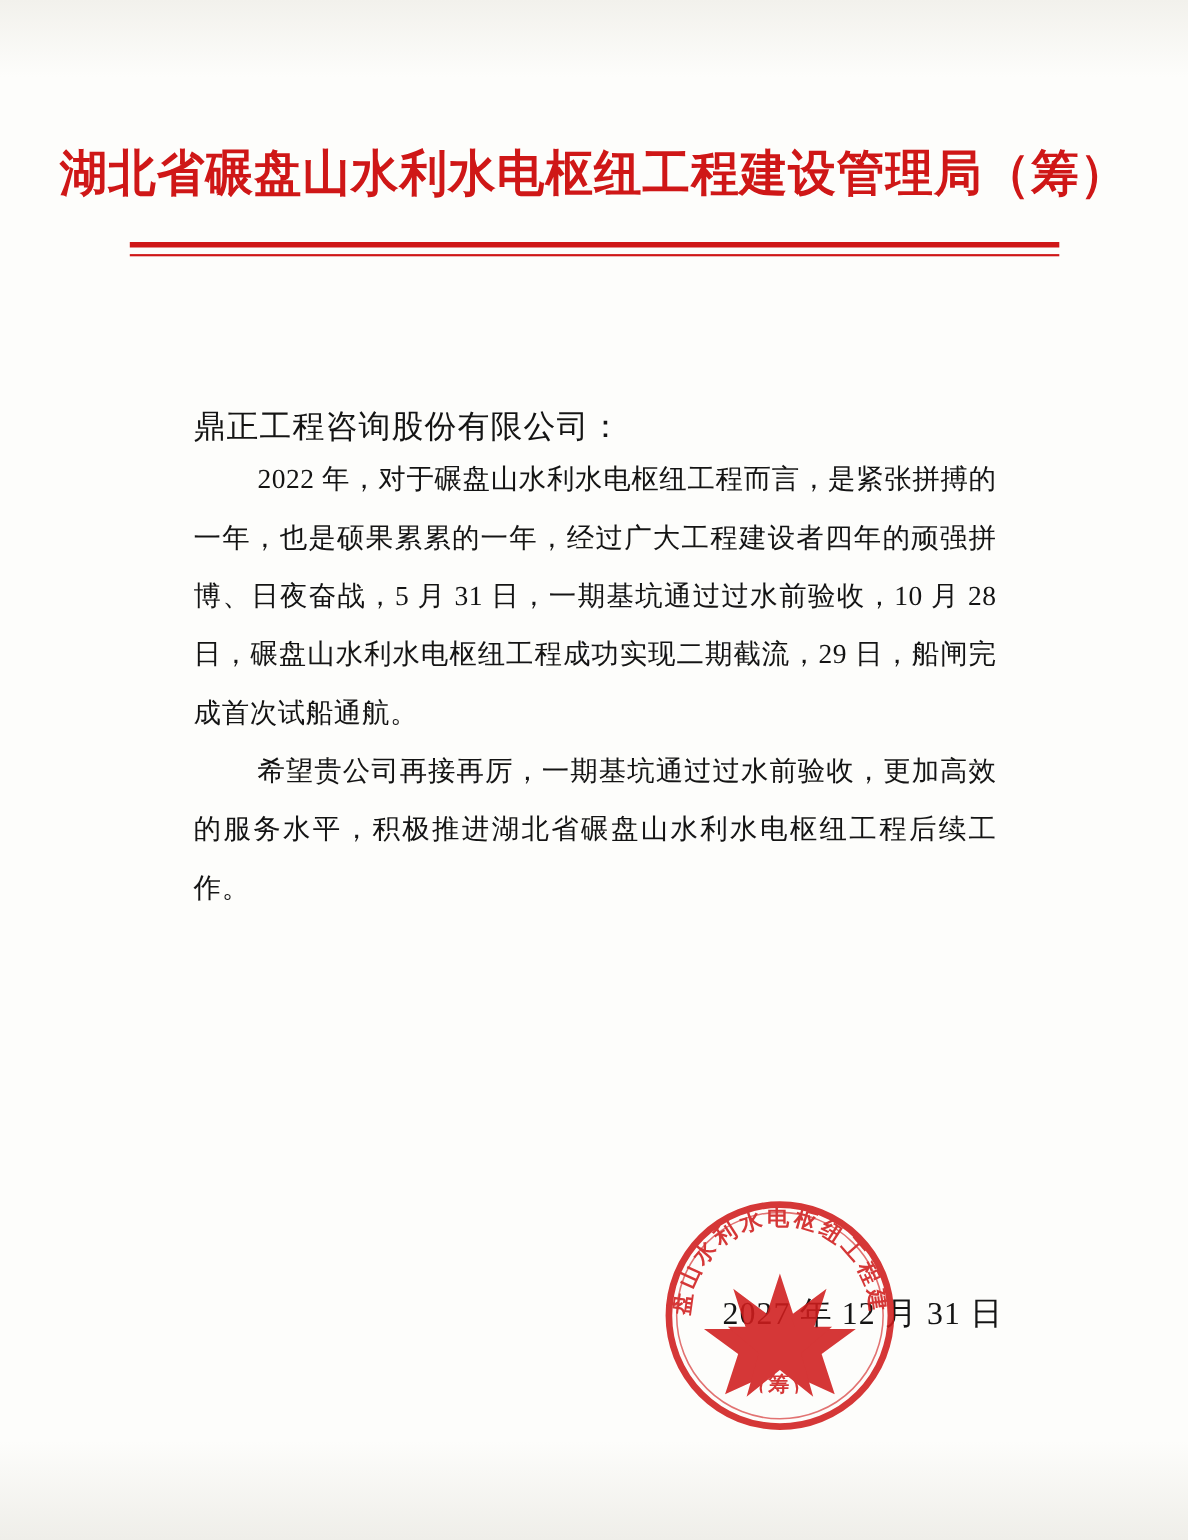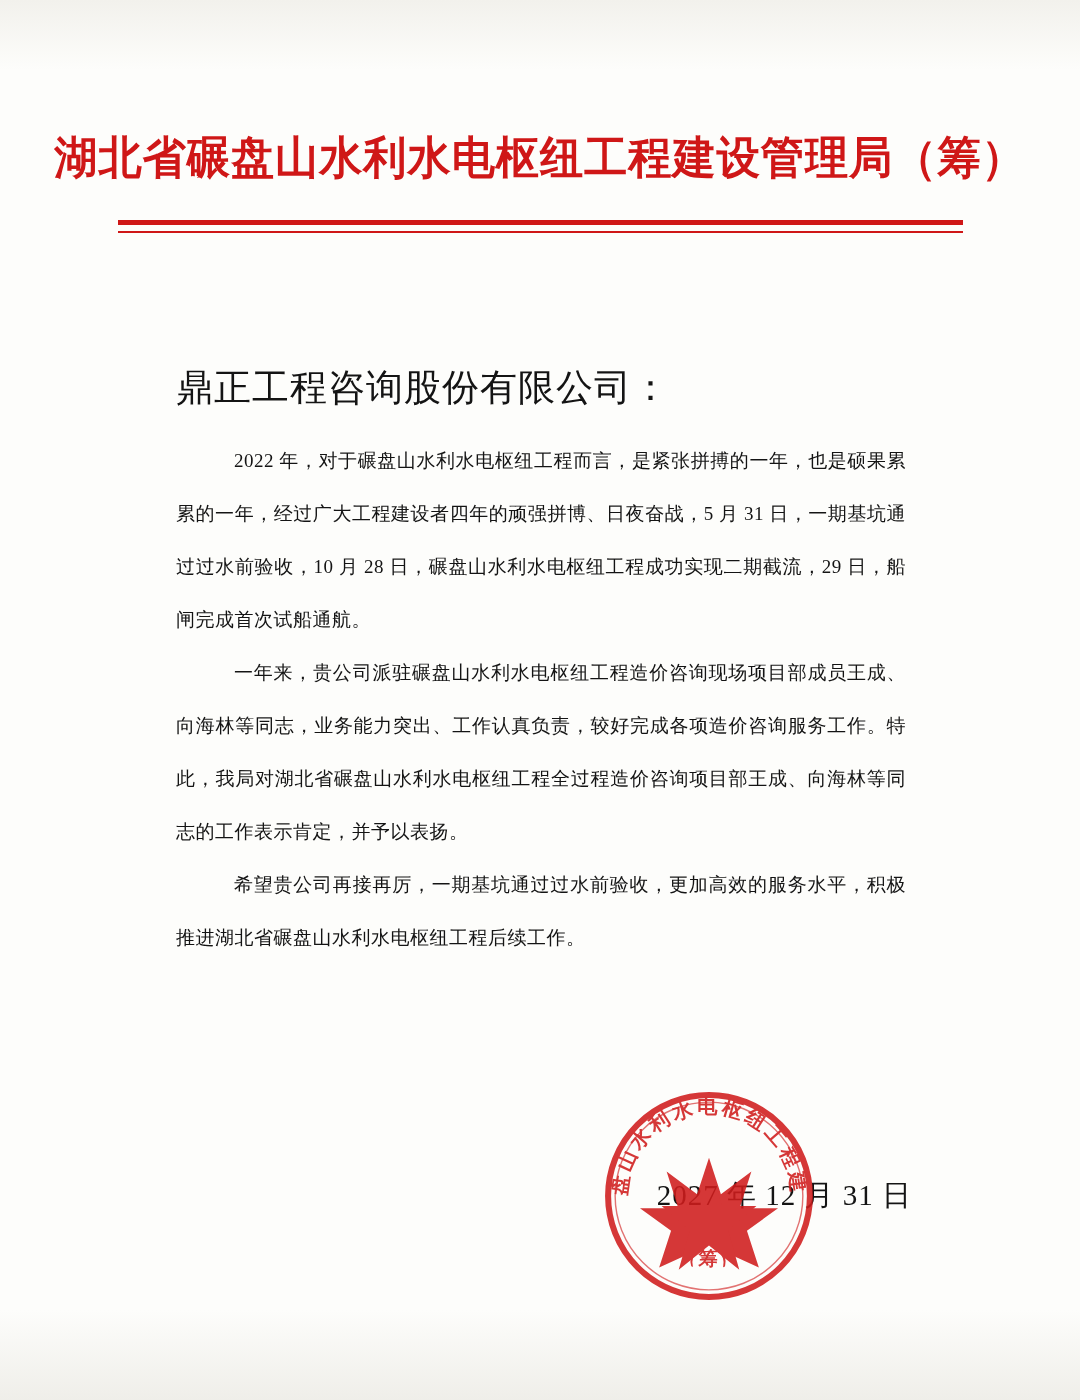--- a/index.html
+++ b/index.html
@@ -98,28 +98,28 @@
   }
 
   
   .body-wrap {
     position: absolute;
     top: 366px;
     left: 176px;
     width: 730px;
   }
   .salutation {
-    font-size: 37px;
+    font-size: 29px;
     line-height: 44px;
     letter-spacing: 1px;
-    margin-bottom: 24px;
+    margin-bottom: 0;
     color: #141414;
   }
   .para {
-    font-size: 19px;
+    font-size: 25px;
     line-height: 53px;
     letter-spacing: 0.5px;
     text-indent: 58px;
     text-align: justify;
     text-justify: inter-character;
     color: #141414;
     margin: 0;
   }
 
   
@@ -175,21 +175,20 @@
     <div class="letterhead">
       <div class="letterhead-title">湖北省碾盘山水利水电枢纽工程建设管理局（筹）</div>
       <div class="rule-thick"></div>
       <div class="rule-thin"></div>
     </div>
 
 
     <div class="body-wrap">
       <div class="salutation">鼎正工程咨询股份有限公司：</div>
       <p class="para">2022 年，对于碾盘山水利水电枢纽工程而言，是紧张拼搏的一年，也是硕果累累的一年，经过广大工程建设者四年的顽强拼博、日夜奋战，5 月 31 日，一期基坑通过过水前验收，10 月 28 日，碾盘山水利水电枢纽工程成功实现二期截流，29 日，船闸完成首次试船通航。</p>
-      <p class="para">一年来，贵公司派驻碾盘山水利水电枢纽工程造价咨询现场项目部成员王成、向海林等同志，业务能力突出、工作认真负责，较好完成各项造价咨询服务工作。特此，我局对湖北省碾盘山水利水电枢纽工程全过程造价咨询项目部王成、向海林等同志的工作表示肯定，并予以表扬。</p>
       <p class="para">希望贵公司再接再厉，一期基坑通过过水前验收，更加高效的服务水平，积极推进湖北省碾盘山水利水电枢纽工程后续工作。</p>
     </div>
 
     <svg class="seal" viewBox="0 0 220 220">
       <defs>
         <path id="sealArcTop" d="M 28,110 A 82,82 0 0 1 192,110"></path>
         <path id="sealArcBottom" d="M 42,110 A 68,68 0 0 0 178,110"></path>
       </defs>
       <circle cx="110" cy="110" r="100" fill="none" stroke="#d01c1c" stroke-width="6"></circle>
       <circle cx="110" cy="110" r="93" fill="none" stroke="#d01c1c" stroke-width="1.4" opacity="0.7"></circle>

